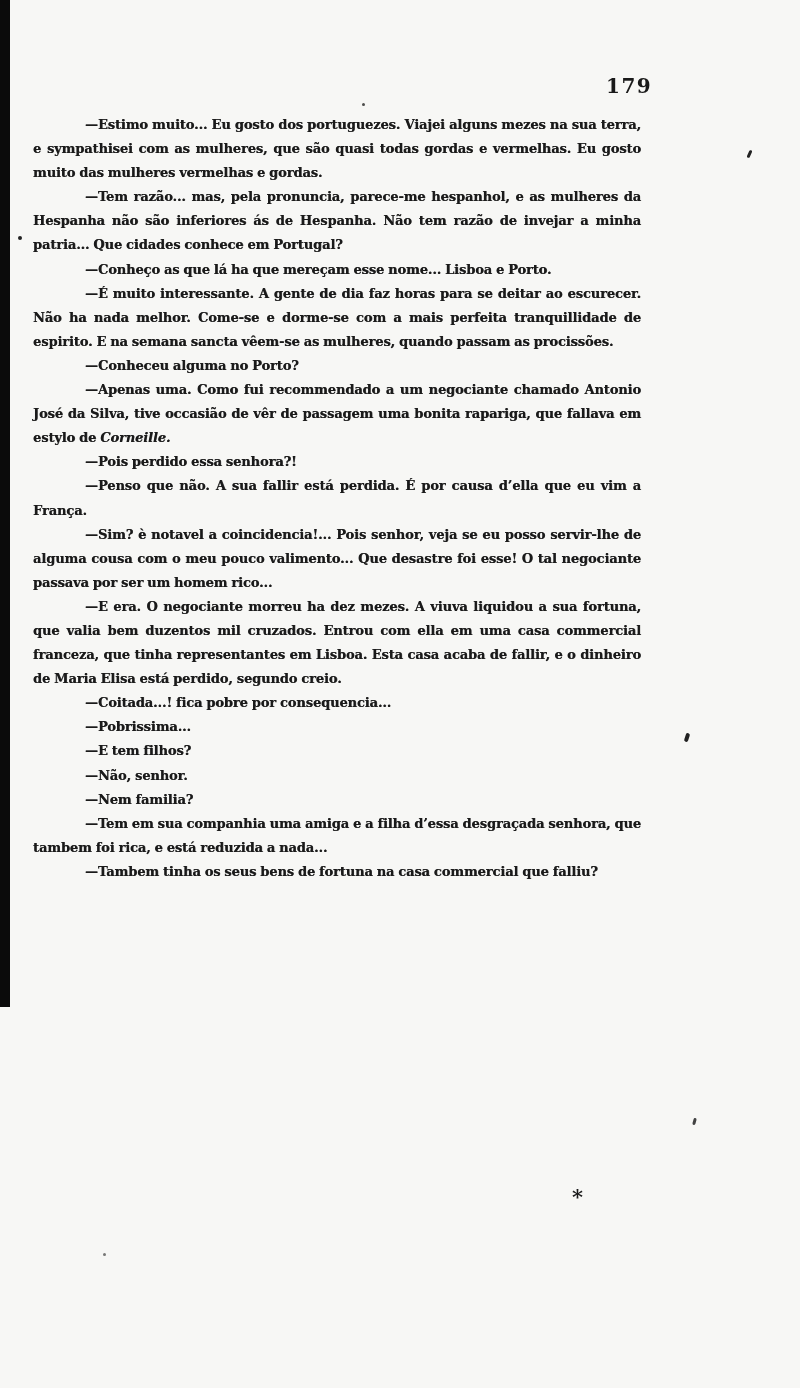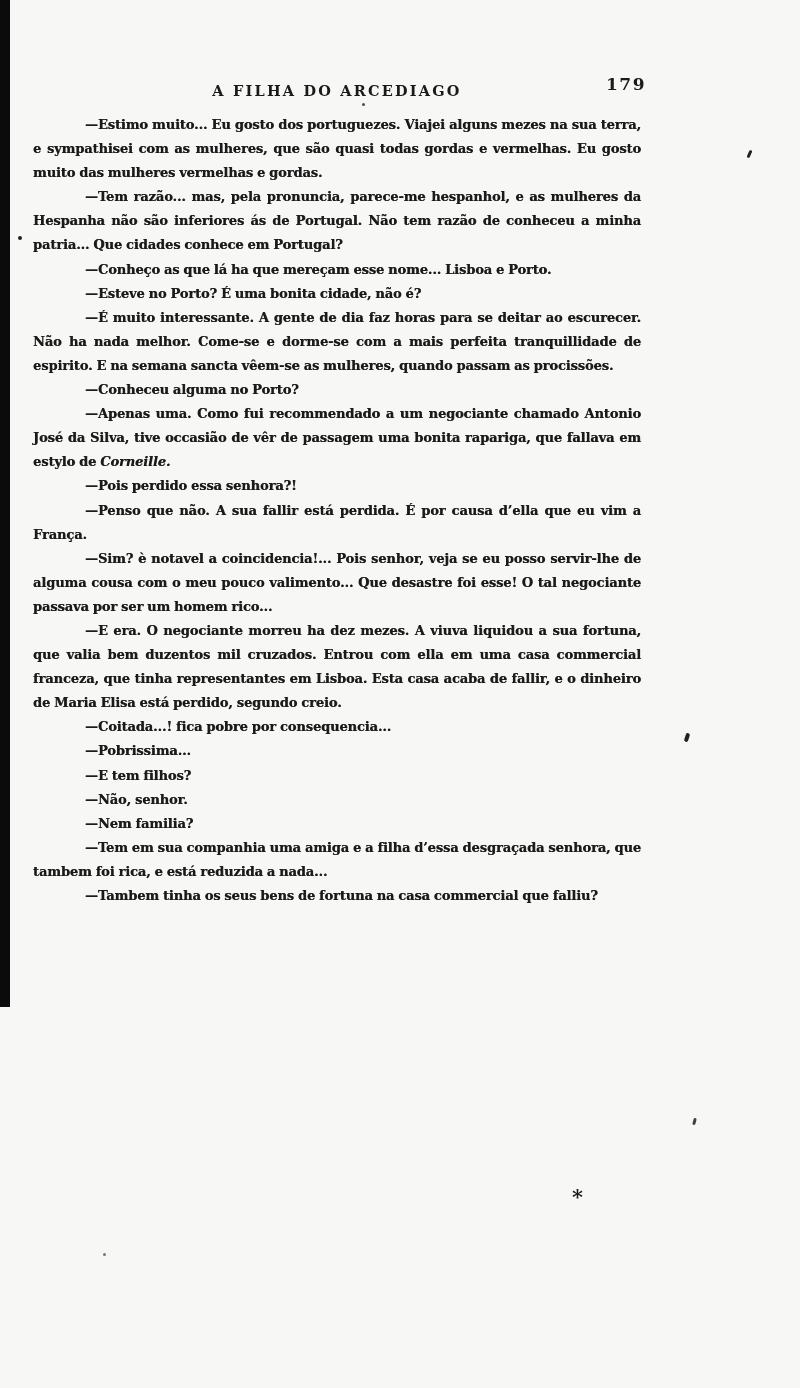--- a/index.html
+++ b/index.html
@@ -6,21 +6,21 @@
   .page{
     position:relative;width:800px;height:1388px;margin:0;
     background:#f7f7f5;overflow:hidden;
     font-family:"DejaVu Serif","Liberation Serif",serif;color:#1a1a1a;
   }
   .scan-bar{position:absolute;left:0;top:0;width:10px;height:1007px;background:#0b0b0b;}
   .running-head{
     position:absolute;top:82px;left:33px;width:608px;text-align:center;
     font-size:14.5px;font-weight:bold;letter-spacing:2.2px;white-space:nowrap;
   }
-  .page-number{position:absolute;top:74px;left:606px;font-size:17px;font-weight:bold;letter-spacing:1.5px;}
+  .page-number{position:absolute;top:74px;left:606px;font-size:20px;font-weight:bold;letter-spacing:1.5px;}
   .text-block{
     position:absolute;top:113px;left:33px;width:608px;
     font-size:13px;line-height:24.1px;font-weight:bold;
     text-align:justify;letter-spacing:-0.1px;word-spacing:-0.5px;
     text-shadow:0.35px 0 0 rgba(26,26,26,0.75);
   }
   .text-block p{margin:0;padding:0;text-indent:52px;}
   .text-block em{font-style:italic;}
   .footnote-mark{position:absolute;left:572px;top:1184px;font-size:21px;font-weight:bold;}
   .speck{position:absolute;background:#222;border-radius:50%;}
@@ -31,28 +31,26 @@
   .speck.s5{left:103px;top:1253px;width:3px;height:3px;opacity:.6;}
   .speck.s6{left:362px;top:103px;width:3px;height:3px;opacity:.8;}
 </style>
 </head>
 <body>
 
 <div class="page">
 
   <div class="scan-bar"></div>
 
-  <div class="running-head">A FILHA DO ARCEDIAGO</div>
   <div class="page-number">179</div>
 
   <main class="text-block">
     <p>—Estimo muito... Eu gosto dos portuguezes. Viajei alguns mezes na sua terra, e sympathisei com as mulheres, que são quasi todas gordas e vermelhas. Eu gosto muito das mulheres vermelhas e gordas.</p>
-    <p>—Tem razão... mas, pela pronuncia, parece-me hespanhol, e as mulheres da Hespanha não são inferiores ás de Portugal. Não tem razão de conheceu a minha patria... Que cidades conhece em Portugal?</p>
+    <p>—Tem razão... mas, pela pronuncia, parece-me hespanhol, e as mulheres da Hespanha não são inferiores ás de Hespanha. Não tem razão de invejar a minha patria... Que cidades conhece em Portugal?</p>
     <p>—Conheço as que lá ha que mereçam esse nome... Lisboa e Porto.</p>
-    <p>—Esteve no Porto? É uma bonita cidade, não é?</p>
     <p>—É muito interessante. A gente de dia faz horas para se deitar ao escurecer. Não ha nada melhor. Come-se e dorme-se com a mais perfeita tranquillidade de espirito. E na semana sancta vêem-se as mulheres, quando passam as procissões.</p>
     <p>—Conheceu alguma no Porto?</p>
     <p>
       <span>—Apenas uma. Como fui recommendado a um negociante chamado Antonio José da Silva, tive occasião de vêr de passagem uma bonita rapariga, que fallava em estylo de </span><em>Corneille.</em>
     </p>
     <p>—Pois perdido essa senhora?!</p>
     <p>—Penso que não. A sua fallir está perdida. É por causa d’ella que eu vim a França.</p>
     <p>—Sim? è notavel a coincidencia!... Pois senhor, veja se eu posso servir-lhe de alguma cousa com o meu pouco valimento... Que desastre foi esse! O tal negociante passava por ser um homem rico...</p>
     <p>—E era. O negociante morreu ha dez mezes. A viuva liquidou a sua fortuna, que valia bem duzentos mil cruzados. Entrou com ella em uma casa commercial franceza, que tinha representantes em Lisboa. Esta casa acaba de fallir, e o dinheiro de Maria Elisa está perdido, segundo creio.</p>
     <p>—Coitada...! fica pobre por consequencia...</p>

